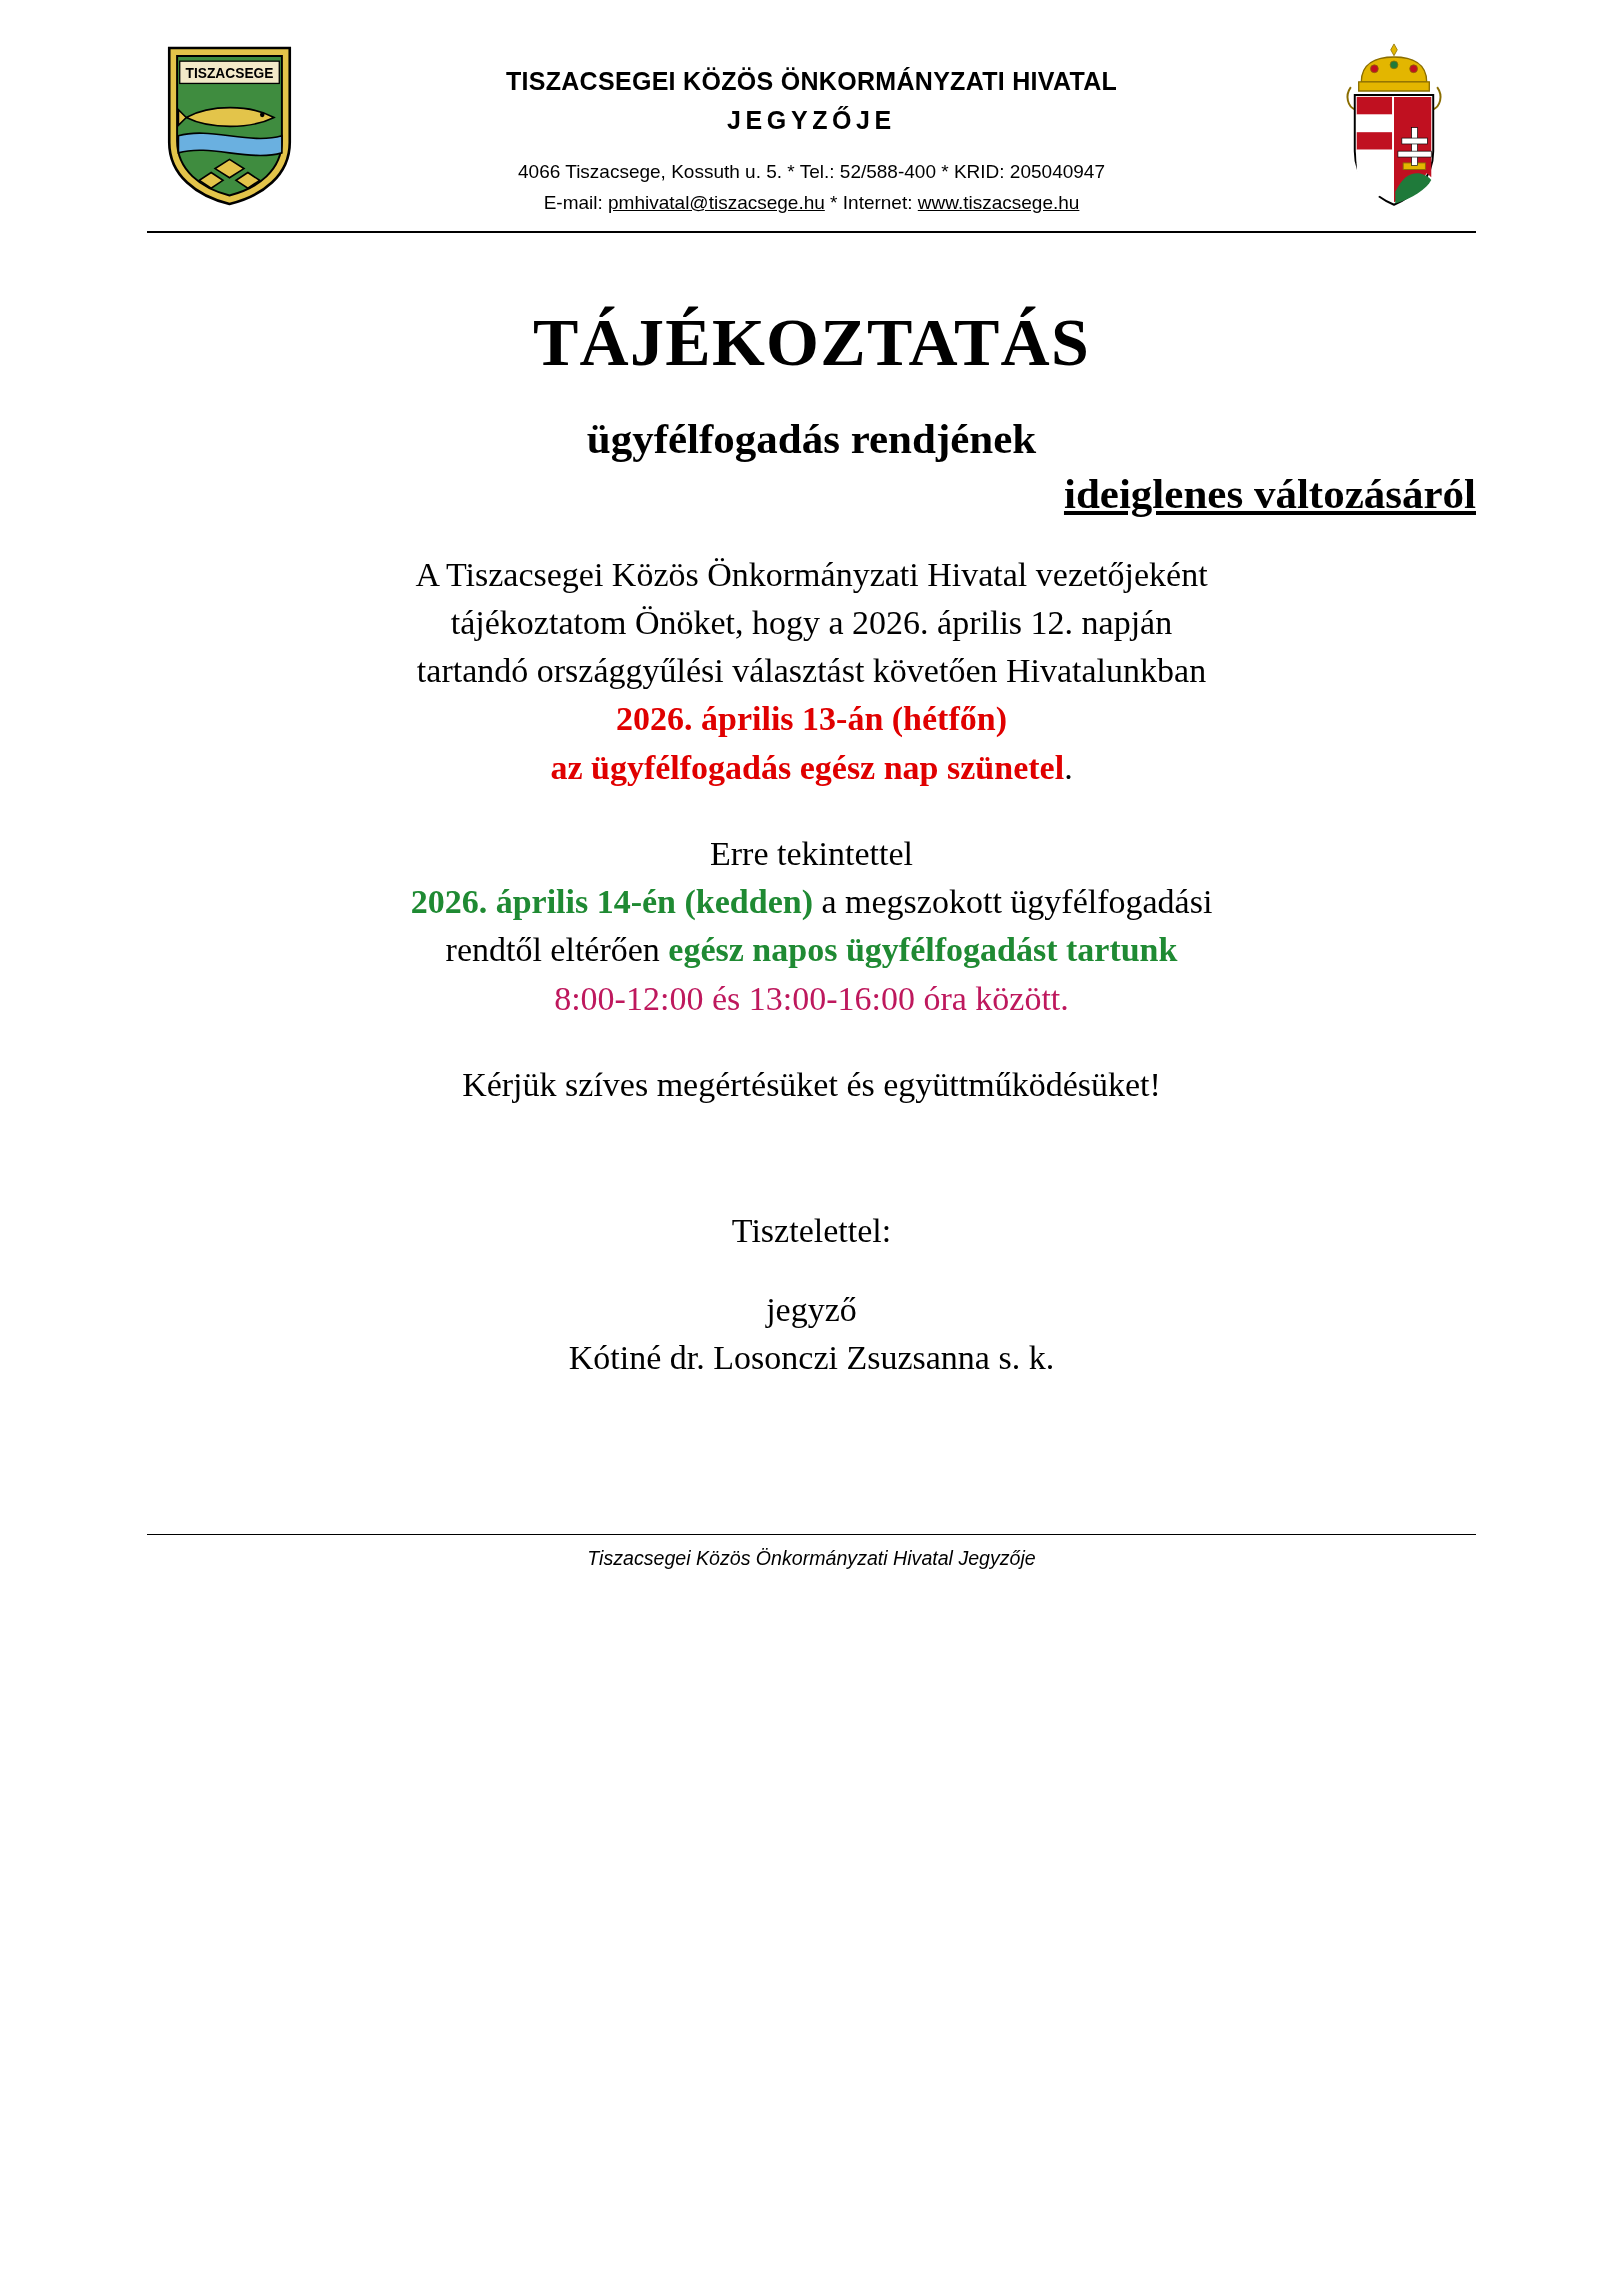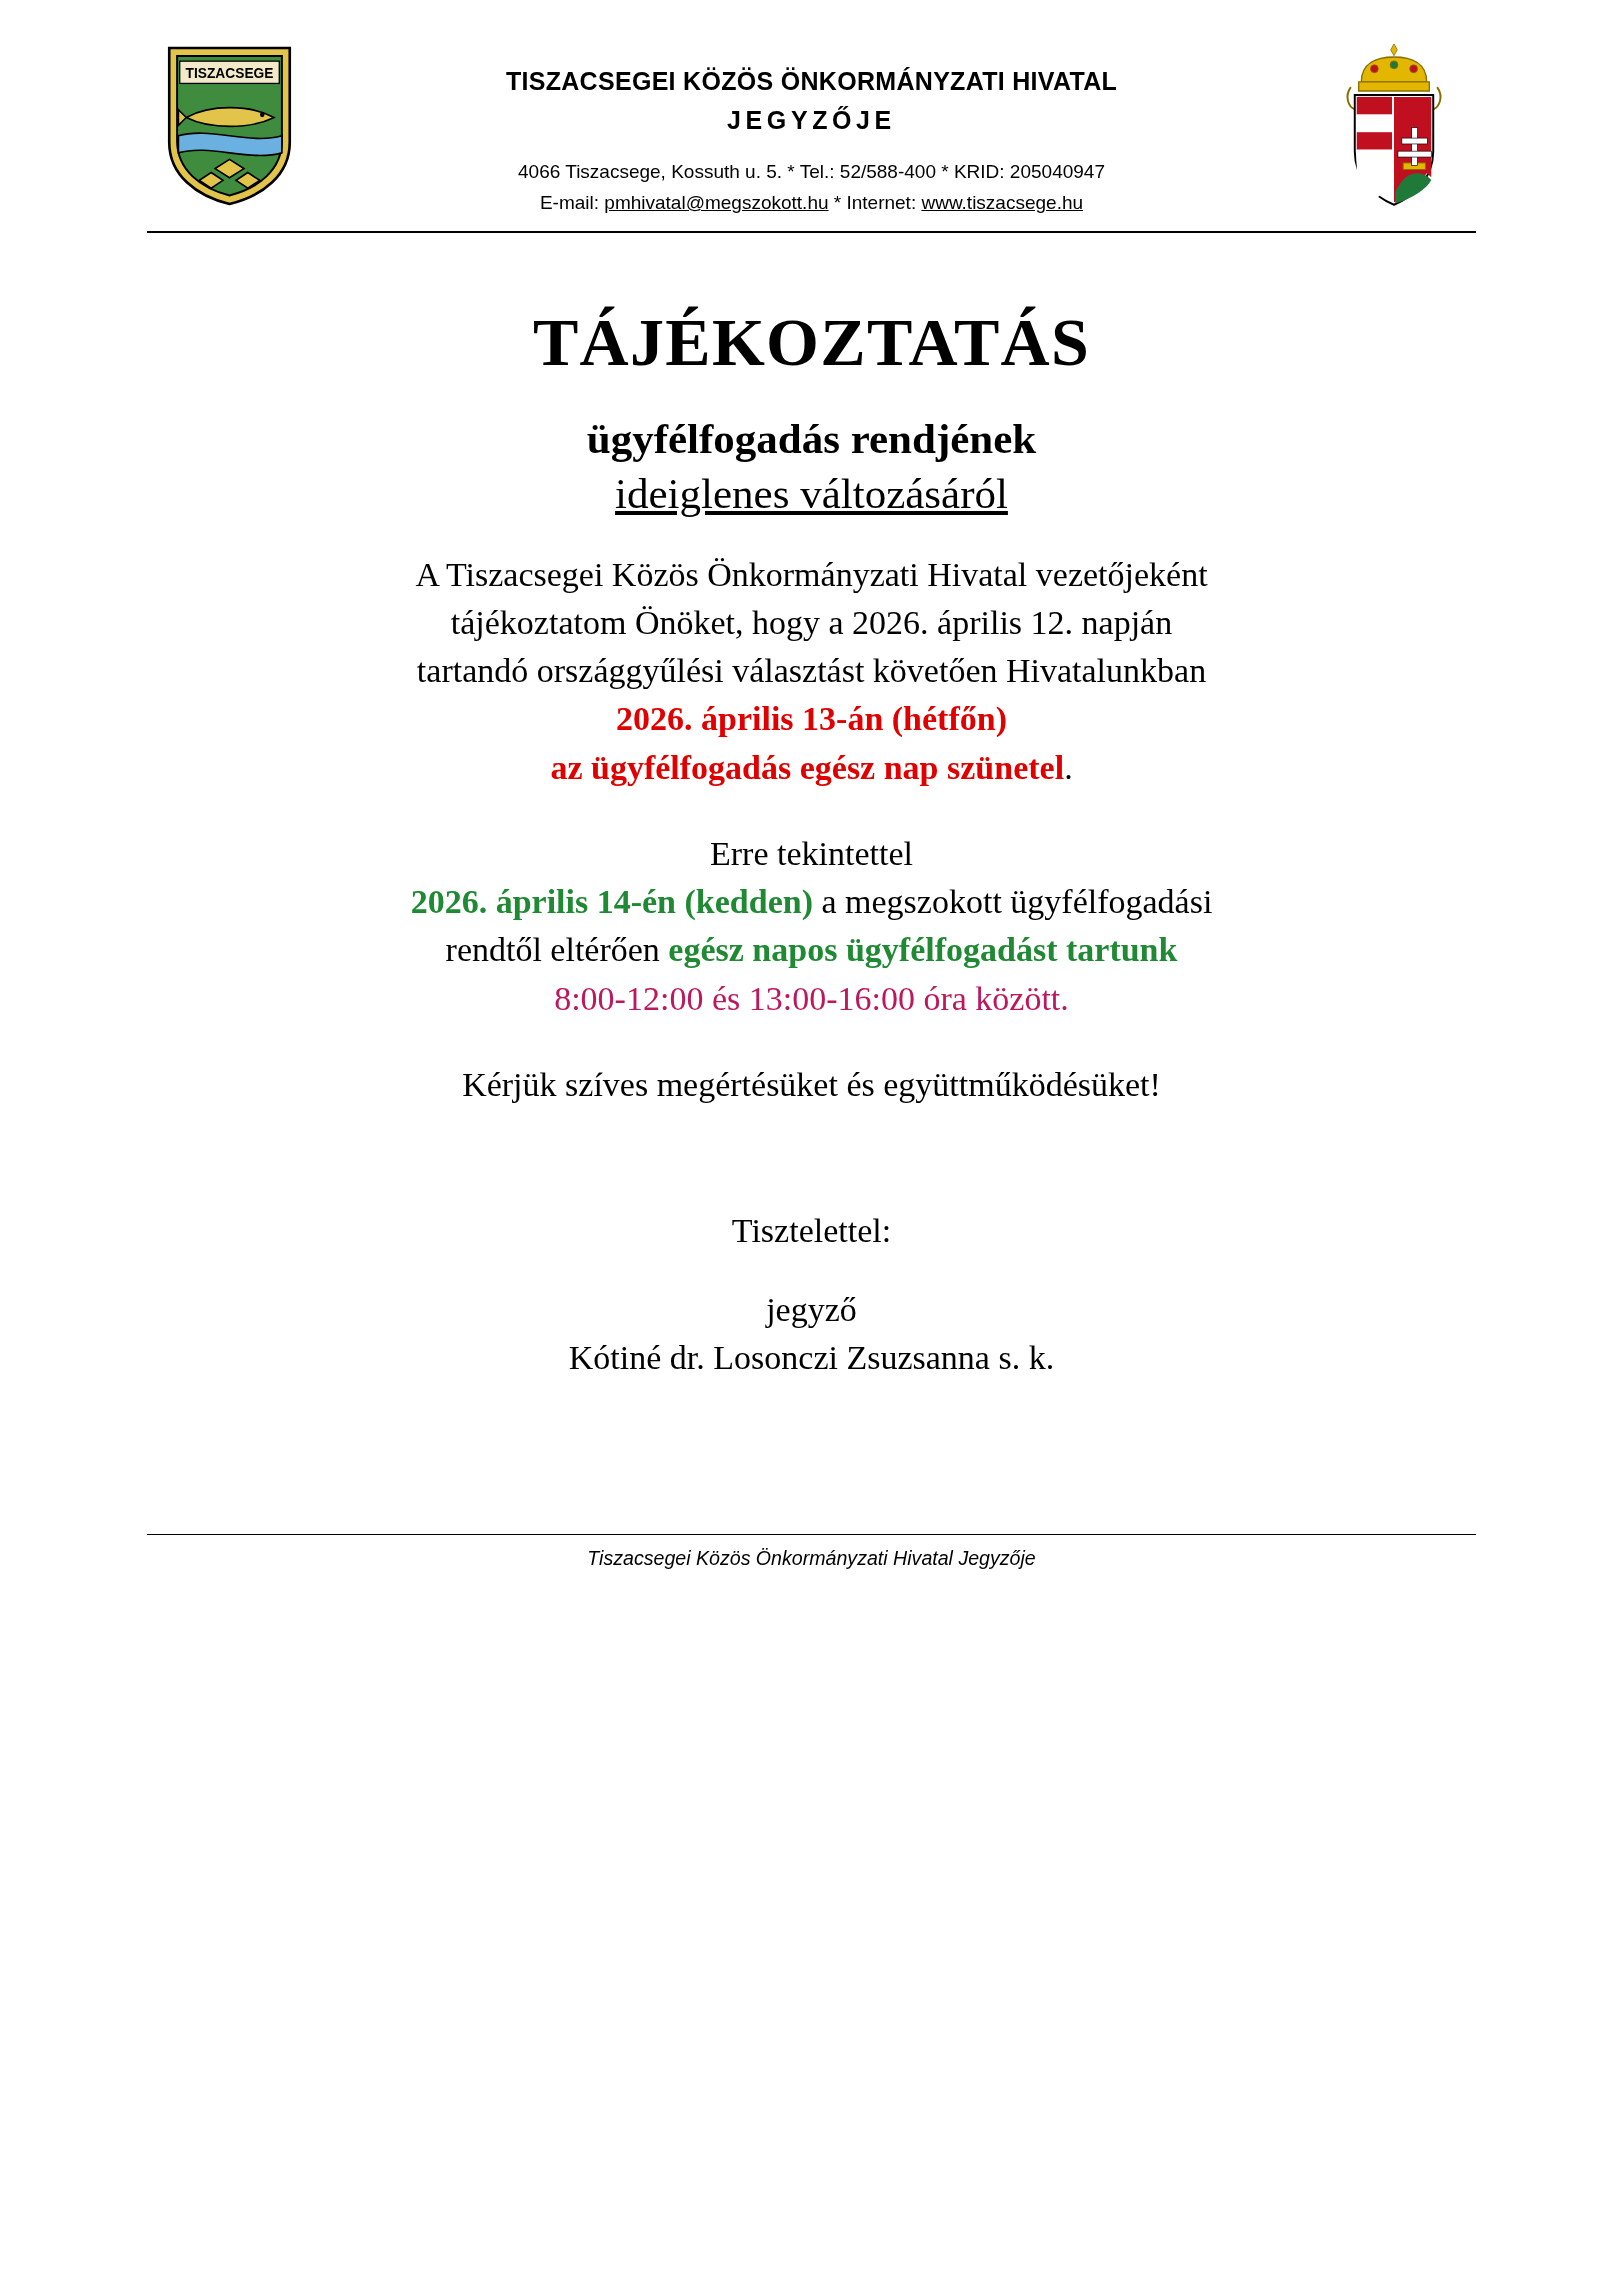--- a/index.html
+++ b/index.html
@@ -102,23 +102,23 @@
     line-height: 1.1;
   }
   .doc-sub1 {
     text-align: center;
     font-size: 43px;
     font-weight: bold;
     margin-top: 31px;
     line-height: 1.28;
   }
   .doc-sub2 {
-    text-align: center;
+    text-align: right;
     font-size: 43px;
-    font-weight: normal;
+    font-weight: bold;
     text-decoration: underline;
     line-height: 1.28;
   }
   .greeting {
     text-align: center;
     font-size: 47px;
     font-weight: bold;
     margin-top: 98px;
     line-height: 1.2;
   }
@@ -198,21 +198,21 @@
         </svg>
       </div>
     </div>
 
     <div class="header-center">
       <div class="header-title">TISZACSEGEI KÖZÖS ÖNKORMÁNYZATI HIVATAL</div>
       <div class="header-subtitle">JEGYZŐJE</div>
       <div class="header-contact">
         <div>4066 Tiszacsege, Kossuth u. 5. * Tel.: 52/588-400 * KRID: 205040947</div>
         <div>
-          <span>E-mail: </span><span class="link">pmhivatal@megszokott.hu</span><span> * Internet: </span><span class="link">www.tiszacsege.hu</span>
+          <span>E-mail: </span><span class="link">pmhivatal@tiszacsege.hu</span><span> * Internet: </span><span class="link">www.tiszacsege.hu</span>
         </div>
       </div>
     </div>
 
     <div class="crest-right">
       <div class="hun-coa">
         <svg viewBox="0 0 180 260" width="118" height="170" aria-hidden="true">
 
           <g>
             <path d="M90 6 l5 9 l-5 9 l-5 -9 Z" fill="#e3b600" stroke="#8a6d00" stroke-width="1.2"></path>

